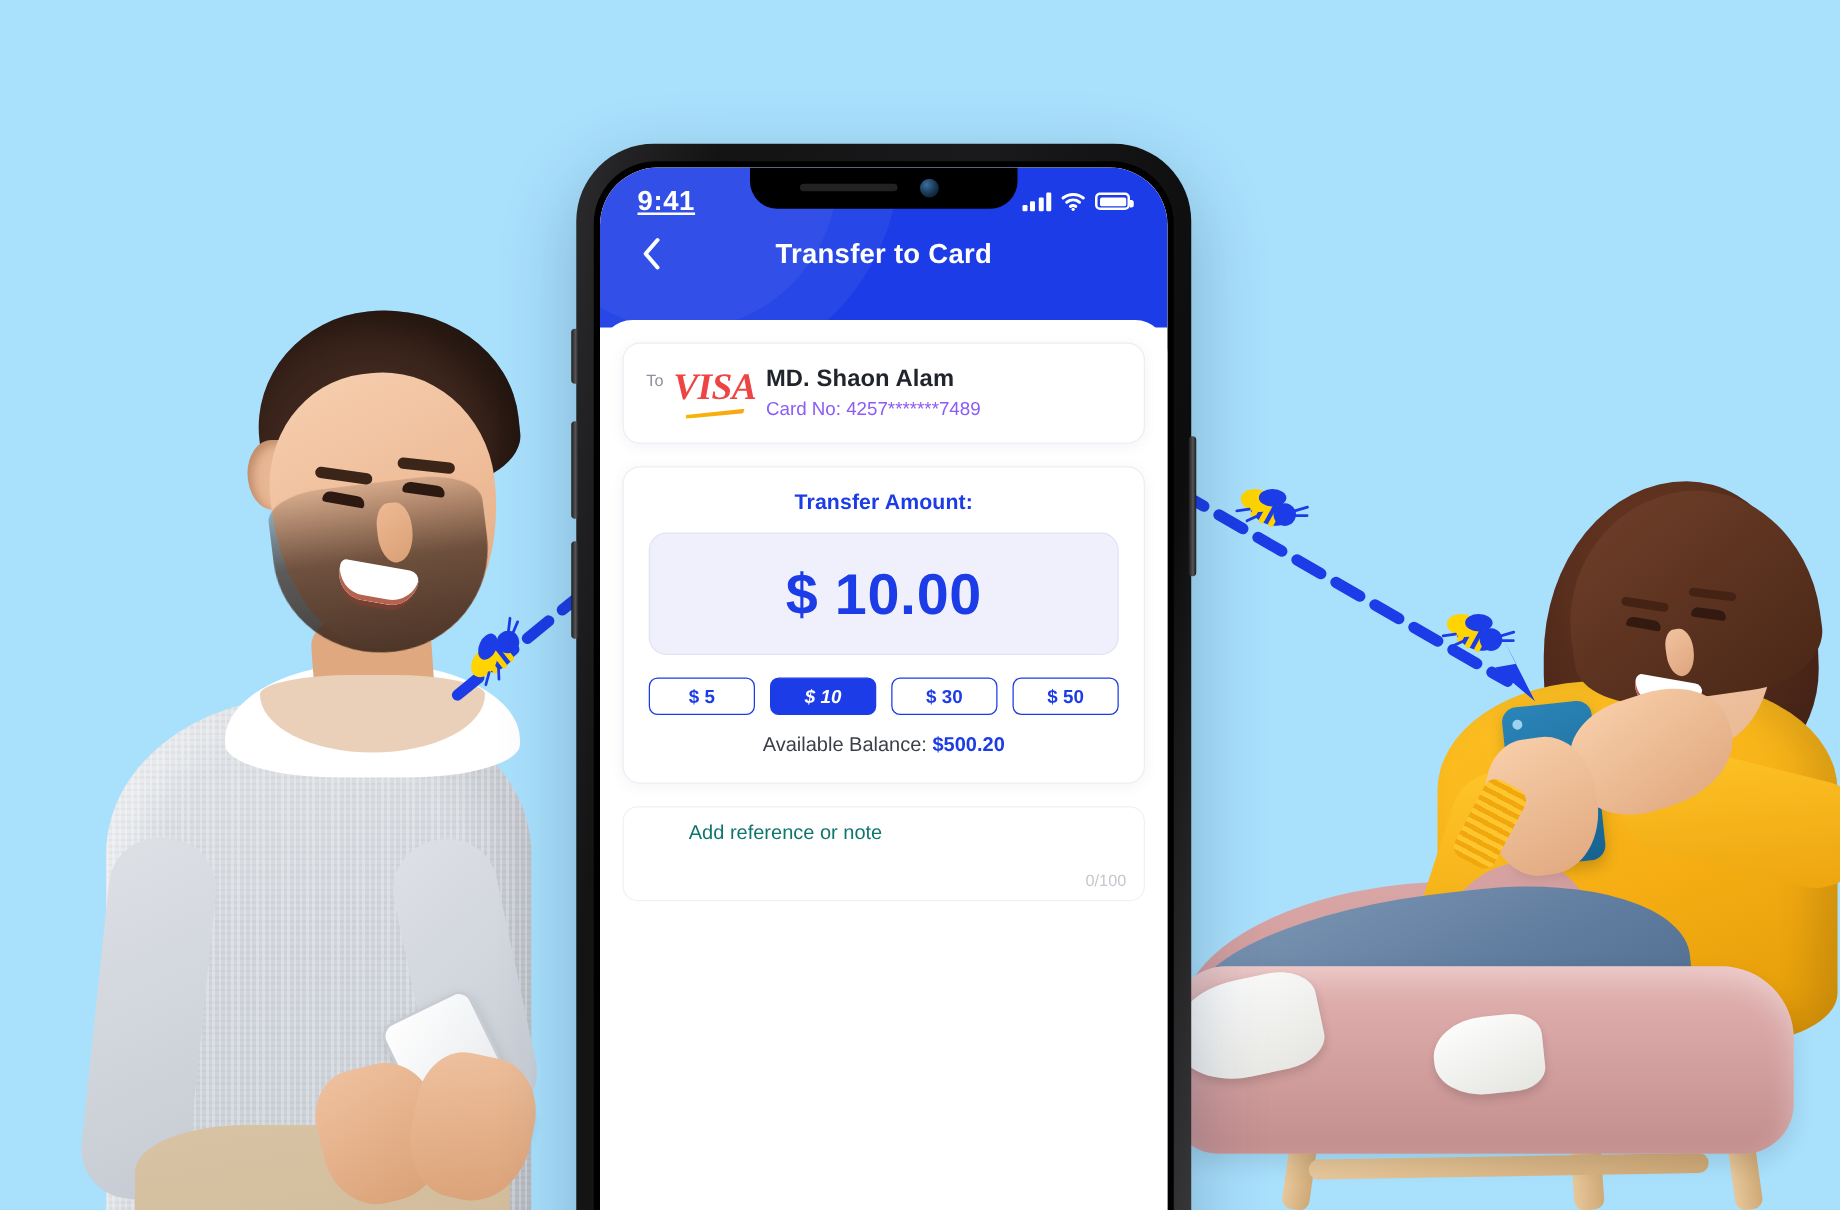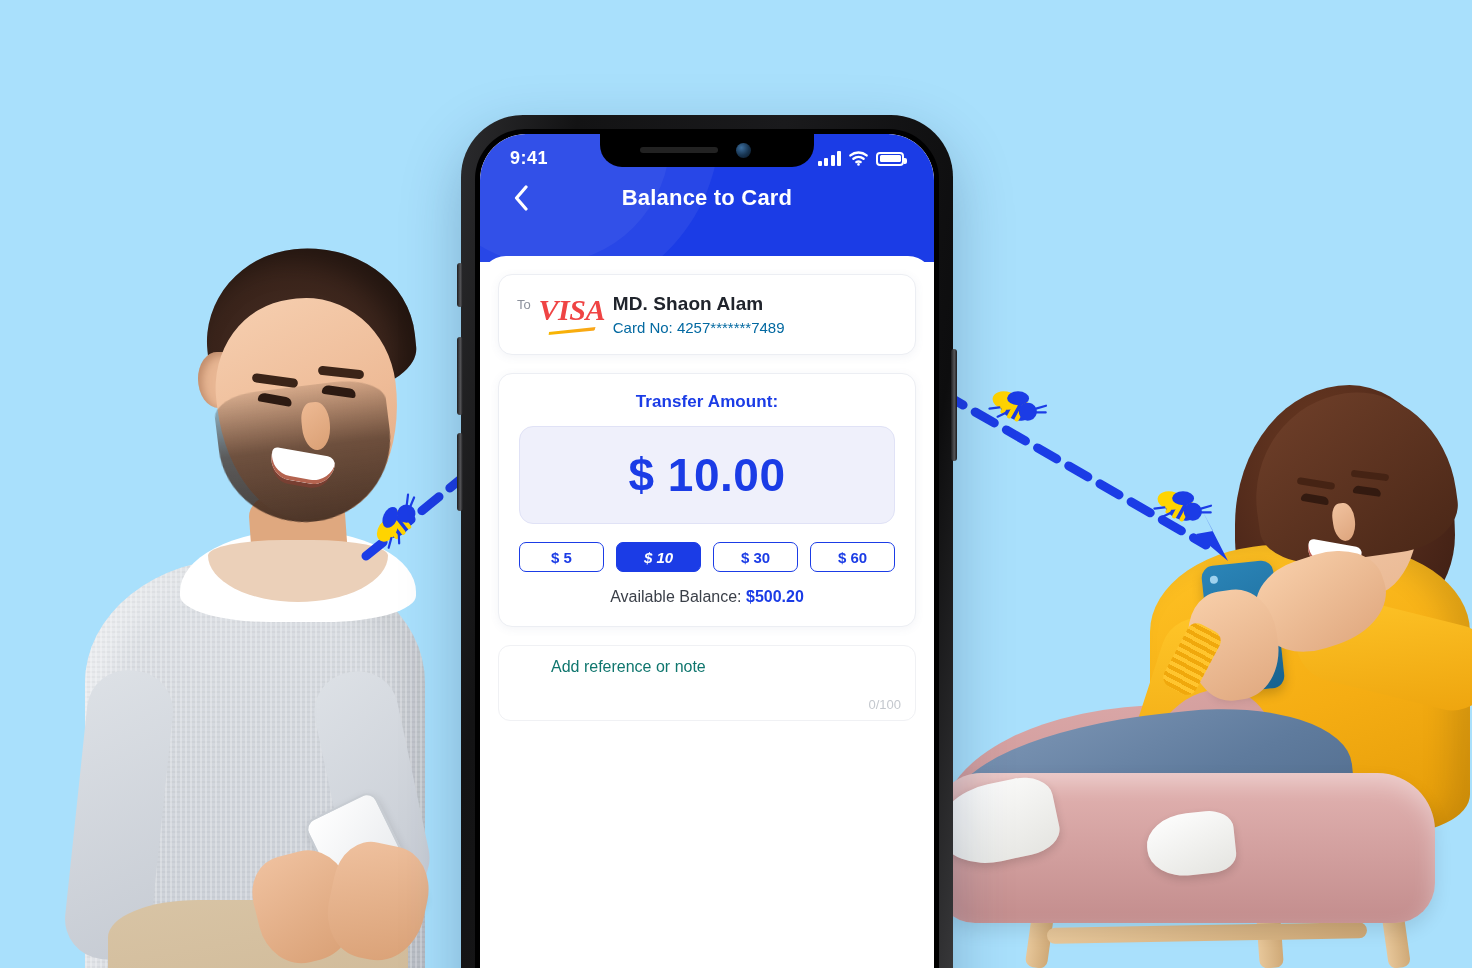--- a/index.html
+++ b/index.html
@@ -292,21 +292,21 @@
   .notch .camera {
     position: absolute; left: 136px; top: 9px; width: 15px; height: 15px;
     border-radius: 50%;
     background: radial-gradient(circle at 36% 32%, #3c6d9c 0%, #16334f 55%, #0a1420 100%);
   }
   .statusbar {
     position: relative; z-index: 6; display: flex; align-items: center;
     justify-content: space-between; padding: 14px 30px 0 30px;
     color: #fff;
   }
-  .status-time { font-size: 18px; font-weight: bold; letter-spacing: .5px; }
+  .status-time { font-size: 22px; font-weight: bold; letter-spacing: .5px; text-decoration: underline; }
   .status-icons { display: flex; align-items: center; gap: 8px; }
   .signal { display: flex; align-items: flex-end; gap: 2.5px; height: 15px; }
   .signal i { display: block; width: 4px; background: #fff; border-radius: 1px; }
   .signal i:nth-child(1) { height: 5px; }
   .signal i:nth-child(2) { height: 8px; }
   .signal i:nth-child(3) { height: 11px; }
   .signal i:nth-child(4) { height: 15px; }
   .battery {
     width: 28px; height: 14px; border: 2px solid #fff; border-radius: 4px;
     position: relative; padding: 1.5px;
@@ -351,21 +351,21 @@
     font-size: 30px; color: #ef4444; letter-spacing: -.5px;
   }
   .visa .vswoosh {
     width: 46px; height: 8px; margin-top: 2px;
     background: linear-gradient(90deg,#f7b600,#f9a51a);
     border-radius: 0 0 18px 2px;
     transform: skewX(-12deg);
     clip-path: polygon(0 62%, 100% 0, 100% 45%, 0 100%);
   }
   .to-info .name { font-size: 19px; color: #20242c; font-weight: bold; letter-spacing: .1px; }
-  .to-info .cardno { font-size: 15px; color: #0369a1; margin-top: 4px; }
+  .to-info .cardno { font-size: 15px; color: #8b5cf6; margin-top: 4px; }
 
   .amount-card { margin-top: 18px; padding: 18px 20px 20px 20px; text-align: center; }
   .amount-title { font-size: 17px; font-weight: bold; color: #1b3ce6; letter-spacing: .1px; }
   .amount-box {
     margin-top: 14px; height: 98px; background: #eff0fb;
     border: 1px solid #e0e2f6; border-radius: 14px;
     display: flex; align-items: center; justify-content: center;
     color: #1b3ce6; font-size: 46px; font-weight: bold; letter-spacing: .5px;
   }
   .chips { display: flex; gap: 12px; margin-top: 18px; justify-content: space-between; }
@@ -510,21 +510,21 @@
                 </span>
             </div>
           </div>
 
           <div class="navbar">
             <div class="back-btn">
               <svg width="16" height="26" viewBox="0 0 16 26">
                 <path d="M13,2 L3.5,13 L13,24" stroke="#fff" stroke-width="3.2" fill="none" stroke-linecap="round" stroke-linejoin="round"></path>
               </svg>
             </div>
-            <div class="nav-title">Balance to Card</div>
+            <div class="nav-title">Transfer to Card</div>
           </div>
         </div>
 
         <div class="sheet">
 
           <div class="card to-card">
             <div class="to-label">To</div>
             <div class="visa">
               <span class="vtext">VISA</span>
               <span class="vswoosh"></span>
@@ -537,21 +537,21 @@
 
           <div class="card amount-card">
             <div class="amount-title">Transfer Amount:</div>
 
             <div class="amount-box">$ 10.00</div>
 
             <div class="chips">
               <div class="chip">$ 5</div>
               <div class="chip active">$ 10</div>
               <div class="chip">$ 30</div>
-              <div class="chip">$ 60</div>
+              <div class="chip">$ 50</div>
             </div>
 
             <div class="balance">
               <span>Available Balance:</span>
               <b>$500.20</b>
             </div>
           </div>
 
           <div class="note-box">
             <div class="note-placeholder">Add reference or note</div>

